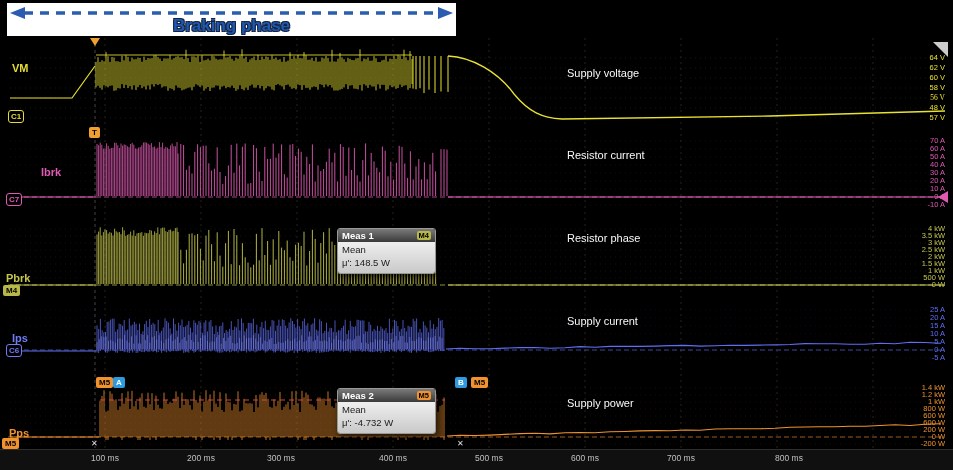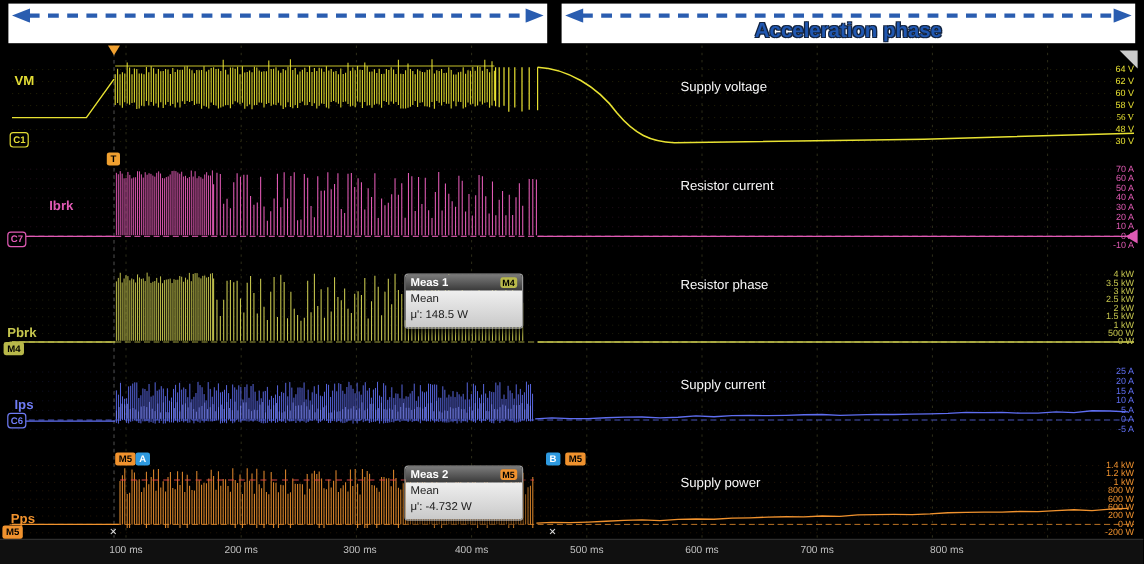--- a/index.html
+++ b/index.html
@@ -125,21 +125,21 @@
 
   <div class="axis-strip"></div>
 
   <div id="labels">
       <div class="scale-label" style="top: 54px; color: rgb(232, 226, 50);">64 V</div>
       <div class="scale-label" style="top: 64px; color: rgb(232, 226, 50);">62 V</div>
       <div class="scale-label" style="top: 74px; color: rgb(232, 226, 50);">60 V</div>
       <div class="scale-label" style="top: 84px; color: rgb(232, 226, 50);">58 V</div>
       <div class="scale-label" style="top: 94px; color: rgb(232, 226, 50); font-family: Liberation Serif, serif;">56 V</div>
       <div class="scale-label" style="top: 104px; color: rgb(232, 226, 50);">48 V</div>
-      <div class="scale-label" style="top: 114px; color: rgb(232, 226, 50);">30 V</div>
+      <div class="scale-label" style="top: 114px; color: rgb(232, 226, 50);">57 V</div>
       <div class="scale-label" style="top: 137px; color: rgb(224, 90, 180);">70 A</div>
       <div class="scale-label" style="top: 145px; color: rgb(224, 90, 180);">60 A</div>
       <div class="scale-label" style="top: 153px; color: rgb(224, 90, 180);">50 A</div>
       <div class="scale-label" style="top: 161px; color: rgb(224, 90, 180);">40 A</div>
       <div class="scale-label" style="top: 169px; color: rgb(224, 90, 180);">30 A</div>
       <div class="scale-label" style="top: 177px; color: rgb(224, 90, 180);">20 A</div>
       <div class="scale-label" style="top: 185px; color: rgb(224, 90, 180);">10 A</div>
       <div class="scale-label" style="top: 193px; color: rgb(224, 90, 180);">0 A</div>
       <div class="scale-label" style="top: 201px; color: rgb(224, 90, 180);">-10 A</div>
       <div class="scale-label" style="top: 225px; color: rgb(198, 198, 78);">4 kW</div>
@@ -162,21 +162,21 @@
       <div class="scale-label" style="top: 391px; color: rgb(240, 146, 46);">1.2 kW</div>
       <div class="scale-label" style="top: 398px; color: rgb(240, 146, 46);">1 kW</div>
       <div class="scale-label" style="top: 405px; color: rgb(240, 146, 46);">800 W</div>
       <div class="scale-label" style="top: 412px; color: rgb(240, 146, 46);">600 W</div>
       <div class="scale-label" style="top: 419px; color: rgb(240, 146, 46);">600 W</div>
       <div class="scale-label" style="top: 426px; color: rgb(240, 146, 46);">200 W</div>
       <div class="scale-label" style="top: 433px; color: rgb(240, 146, 46);">0 W</div>
       <div class="scale-label" style="top: 440px; color: rgb(240, 146, 46);">-200 W</div>
       <div class="time-label" style="left: 87px;">100 ms</div>
       <div class="time-label" style="left: 183px;">200 ms</div>
-      <div class="time-label" style="left: 282px;">300 ms</div>
+      <div class="time-label" style="left: 263px;">300 ms</div>
       <div class="time-label" style="left: 375px;">400 ms</div>
       <div class="time-label" style="left: 471px;">500 ms</div>
       <div class="time-label" style="left: 567px;">600 ms</div>
       <div class="time-label" style="left: 663px;">700 ms</div>
       <div class="time-label" style="left: 759px; margin-left: 12px;">800 ms</div>
     </div>
 
   <div class="ch-name c-vm" style="left:12px;top:62px;">VM</div>
   <div class="badge c-vm" style="left:8px;top:110px;">C1</div>
   <div class="ch-name c-ibrk" style="left:9px;top:166px;margin-left:32px;">Ibrk</div>
@@ -222,23 +222,16 @@
       <div>μ': -4.732 W</div>
     </div>
   </div>
 
   <div class="banner" style="left:7px;width:449px;">
     <svg width="449" height="13">
       <line x1="17" y1="7" x2="432" y2="7" stroke="#2a5db0" stroke-width="3.4" stroke-dasharray="9 7"></line>
       <polygon points="3,7 18,1 18,13" fill="#2a5db0"></polygon>
       <polygon points="446,7 431,1 431,13" fill="#2a5db0"></polygon>
     </svg>
+    <div class="phase-label">Braking phase</div>
   </div>
-  <div class="banner" style="left:468px;width:478px;">
-    <svg width="478" height="13">
-      <line x1="17" y1="7" x2="461" y2="7" stroke="#2a5db0" stroke-width="3.4" stroke-dasharray="9 7"></line>
-      <polygon points="3,7 18,1 18,13" fill="#2a5db0"></polygon>
-      <polygon points="475,7 460,1 460,13" fill="#2a5db0"></polygon>
-    </svg>
-    <div class="phase-label">Acceleration phase</div>
-  </div>
 
 </div>
 
 </body></html>

